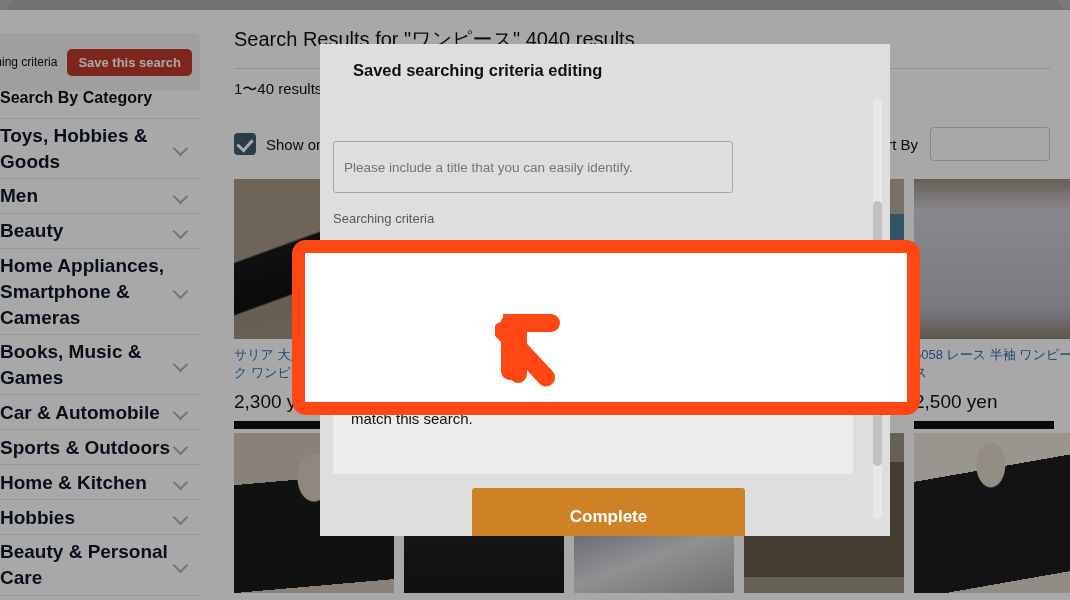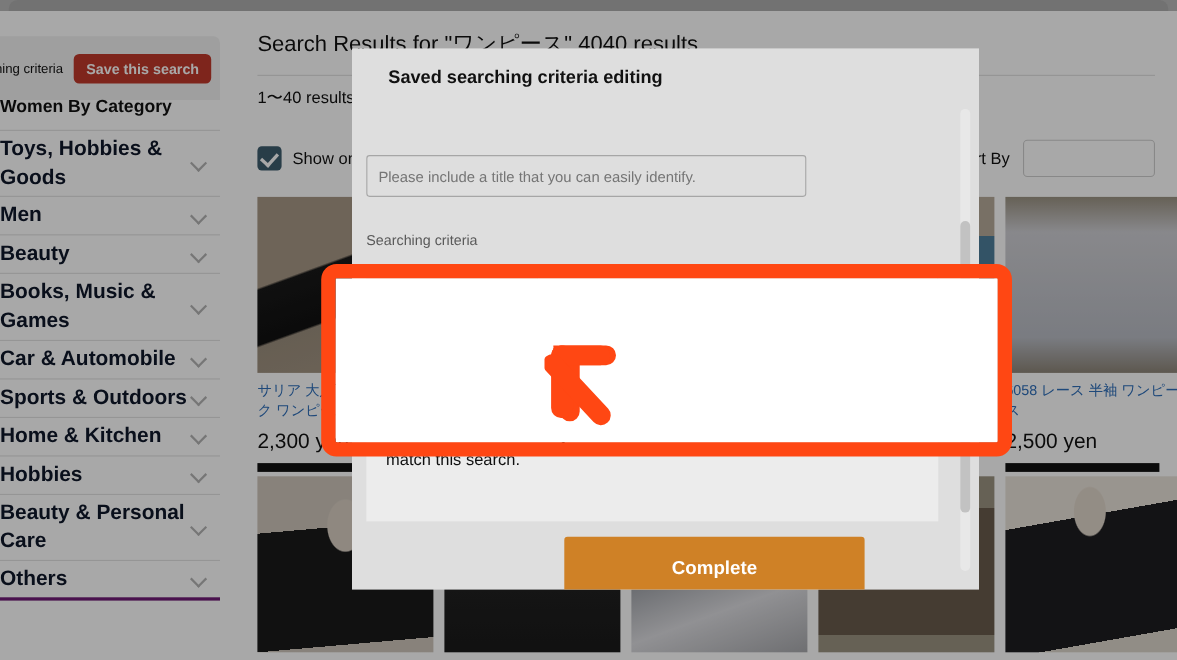--- a/index.html
+++ b/index.html
@@ -171,21 +171,21 @@
   .modal-title {
     position: absolute; left: 33px; top: 17px;
     font-size: 16.5px; font-weight: bold; color: #111;
   }
   .modal-body {
     position: absolute; left: 0; top: 44px; width: 570px; height: 448px;
     padding: 0 20px 0 13px;
   }
   .title-input {
     position: absolute; left: 13px; top: 53px;
-    width: 400px; height: 38px;
+    width: 400px; height: 52px;
     border: 1px solid #a6a6a6; border-radius: 3px;
     background: #dedede;
     font-size: 13.5px; color: #6f6f6f;
     padding: 0 10px;
     font-family: "Liberation Sans", sans-serif;
   }
   .sec-label {
     position: absolute; left: 13px; top: 123px;
     font-size: 13px; color: #5a5a5a;
   }
@@ -227,21 +227,20 @@
     font-size: 15px; color: #111; line-height: 1.55;
   }
   .complete-btn {
     position: absolute; left: 152px; top: 400px;
     width: 273px; height: 57px;
     background: #cf8126; color: #ffffff;
     border: none; border-radius: 3px;
     font-size: 17px; font-weight: bold;
     font-family: "Liberation Sans", sans-serif;
     cursor: pointer;
-    margin-left: 41px;
   }
   
   .m-scroll-track {
     position: absolute; right: 8px; top: 55px;
     width: 9px; height: 420px;
     background: #e8e8e8; border-radius: 5px;
   }
   .m-scroll-thumb {
     position: absolute; right: 8px; top: 157px;
     width: 9px; height: 265px;
@@ -275,32 +274,36 @@
 
   <div class="top-strip">
     <div class="top-strip-inner"></div>
   </div>
 
   <aside class="sidebar">
     <div class="saved-box">
       <span class="saved-label">Searching criteria</span>
       <button class="save-btn">Save this search</button>
     </div>
-    <div class="cat-title">Women By Category</div>
+    <div class="cat-title">Search By Category</div>
     <div class="cat-list" id="cat-list">
         <div class="cat-item">
           <span class="cat-item-label">Toys, Hobbies &amp; Goods</span>
           <span class="chev"></span>
         </div>
         <div class="cat-item">
           <span class="cat-item-label">Men</span>
           <span class="chev"></span>
         </div>
         <div class="cat-item">
           <span class="cat-item-label">Beauty</span>
+          <span class="chev"></span>
+        </div>
+        <div class="cat-item">
+          <span class="cat-item-label">Home Appliances, Smartphone &amp; Cameras</span>
           <span class="chev"></span>
         </div>
         <div class="cat-item">
           <span class="cat-item-label">Books, Music &amp; Games</span>
           <span class="chev"></span>
         </div>
         <div class="cat-item">
           <span class="cat-item-label">Car &amp; Automobile</span>
           <span class="chev"></span>
         </div>

